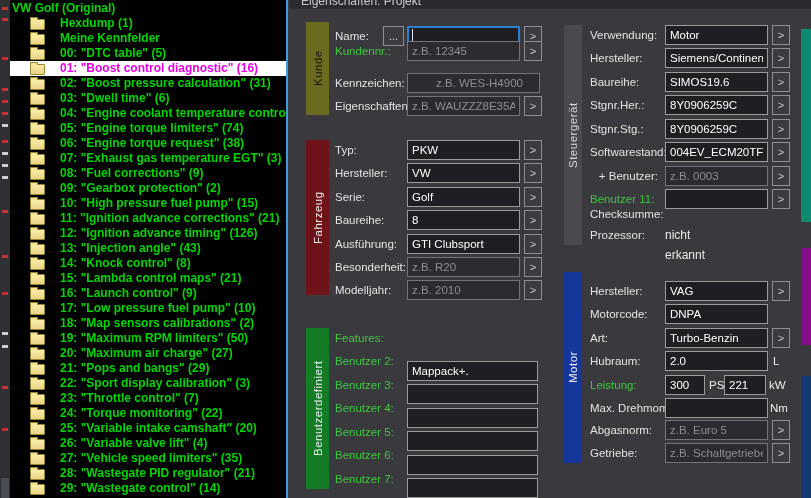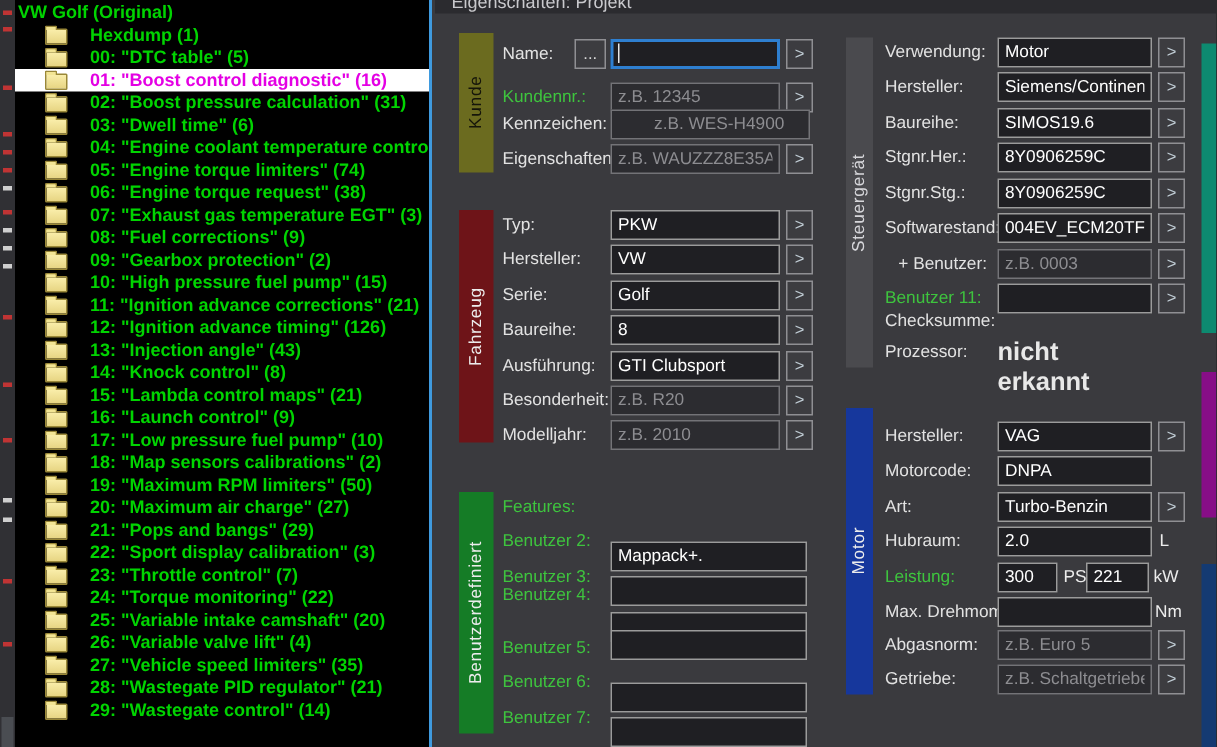--- a/index.html
+++ b/index.html
@@ -40,21 +40,21 @@
   .sliver{position:absolute;left:801px;width:10px;}
   .sliver-teal{top:29px;height:193px;background:#0d8a70;}
   .sliver-purple{top:248px;height:97px;background:#870e87;}
   .sliver-navy{top:376px;height:122px;background:#143a72;}
 
   .frow{position:absolute;left:0;width:713px;height:20px;}
   .flabel{position:absolute;font-size:11.5px;color:#e2e2e2;line-height:20px;white-space:nowrap;}
   .flabel.green{color:#3ec43e;}
   .ml{left:335px;} .rl{left:590px;}
   .rl.ralign{left:588px;width:70px;text-align:right;}
-  .fval{position:absolute;font-size:17px;color:#e8e8e8;line-height:20px;font-weight:bold;}
+  .fval{position:absolute;font-size:12px;color:#e8e8e8;line-height:20px;}
 
   .fld{position:absolute;box-sizing:border-box;height:20px;background:#1f1f23;border:1px solid #9b9b9b;
        color:#ffffff;font-size:11.5px;padding:0 4px;font-family:"Liberation Sans",sans-serif;outline:none;}
   .fld::placeholder{color:#8d8d91;opacity:1;}
   .fld.ph{background:#2c2c30;border-color:#737377;}
   .fld.focus{border:2px solid #2e7fd0;}
   .mi{left:407px;} .ri{left:665px;}
   .w113{width:113px;} .w133{width:133px;padding-left:28px;} .w131{width:131px;margin-top:33px;} .w103{width:103px;}
   .w40{width:40px;} .w42{width:42px;}
 
@@ -97,20 +97,24 @@
       <div class="tree-row root">
       
       <span class="tree-label">VW Golf (Original)</span>
     </div>
       <div class="tree-row">
       <span class="folder-icon"></span>
       <span class="tree-label">Hexdump (1)</span>
     </div>
       <div class="tree-row">
       <span class="folder-icon"></span>
+      <span class="tree-label">Meine Kennfelder</span>
+    </div>
+      <div class="tree-row">
+      <span class="folder-icon"></span>
       <span class="tree-label">00: "DTC table" (5)</span>
     </div>
       <div class="tree-row selected">
       <span class="folder-icon"></span>
       <span class="tree-label">01: "Boost control diagnostic" (16)</span>
     </div>
       <div class="tree-row">
       <span class="folder-icon"></span>
       <span class="tree-label">02: "Boost pressure calculation" (31)</span>
     </div>
@@ -238,21 +242,21 @@
   <div class="sliver sliver-purple"></div>
   <div class="sliver sliver-navy"></div>
 
   <div class="frow" style="top:26px">
     <span class="flabel ml">Name:</span>
     <button class="btn browse">...</button>
     <input class="fld mi w113 focus" value="" style="">
     <span class="caret"></span>
     <button class="btn mb">&gt;</button>
   </div>
-  <div class="frow" style="top:55px">
+  <div class="frow" style="top:41px">
     <span class="flabel ml green">Kundennr.:</span>
     <input class="fld mi w113 ph" placeholder="z.B. 12345" style="">
     <button class="btn mb">&gt;</button>
   </div>
   <div class="frow" style="top:73px">
     <span class="flabel ml">Kennzeichen:</span>
     <input class="fld mi w133 ph" placeholder="z.B. WES-H4900" style="">
   </div>
   <div class="frow" style="top:96px">
     <span class="flabel ml">Eigenschaften:</span>
@@ -301,21 +305,21 @@
     <input class="fld mi w131" value="Mappack+." style="">
   </div>
   <div class="frow" style="top:351px">
     <span class="flabel ml green">Benutzer 2:</span>
     <input class="fld mi w131" value="" style="">
   </div>
   <div class="frow" style="top:375px">
     <span class="flabel ml green">Benutzer 3:</span>
     <input class="fld mi w131" value="" style="">
   </div>
-  <div class="frow" style="top:387px">
+  <div class="frow" style="top:398px">
     <span class="flabel ml green">Benutzer 4:</span>
     <input class="fld mi w131" value="" style="">
   </div>
   <div class="frow" style="top:422px">
     <span class="flabel ml green">Benutzer 5:</span>
     <input class="fld mi w131" value="" style="">
   </div>
   <div class="frow" style="top:445px">
     <span class="flabel ml green">Benutzer 6:</span>
     <input class="fld mi w131" value="" style="">

